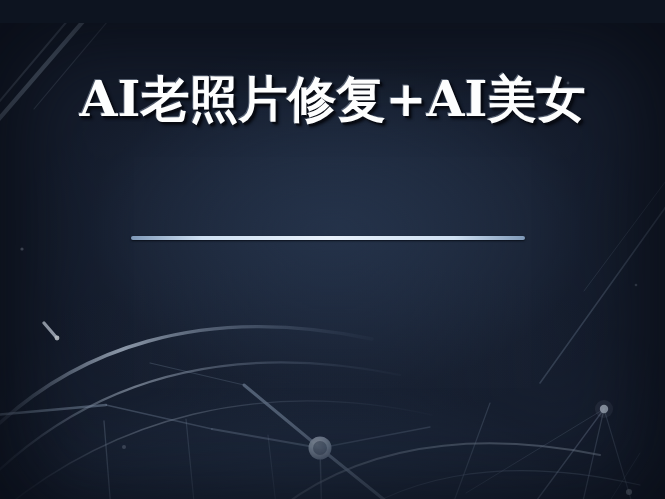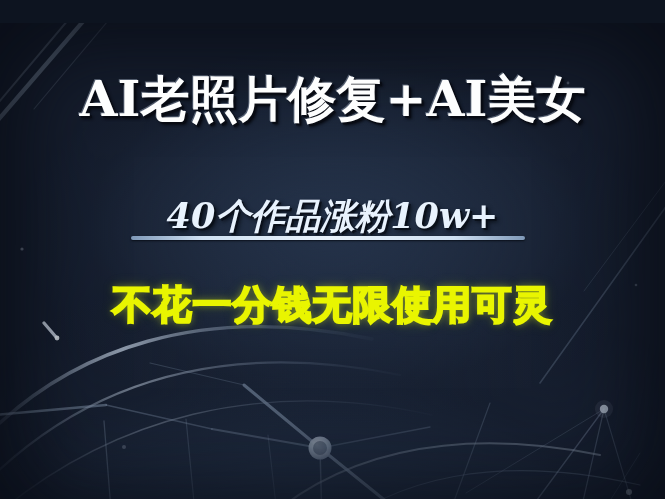--- a/index.html
+++ b/index.html
@@ -220,21 +220,19 @@
       <circle cx="392" cy="492" r="1.6" fill="#cdd9e8" opacity="0.35"></circle>
     </g>
   </svg>
 
   <div class="bg-vignette"></div>
   <div class="bg-edge"></div>
 
   <div class="content">
     <div class="headline">AI老照片修复+AI美女</div>
 
-    <div class="subline">40个作品涨粉10w+</div>
 
     <div class="subline-rule"></div>
 
-    <div class="tagline">不花一分钱无限使用可灵</div>
 
   </div>
 
 </div>
 
 </body></html>

